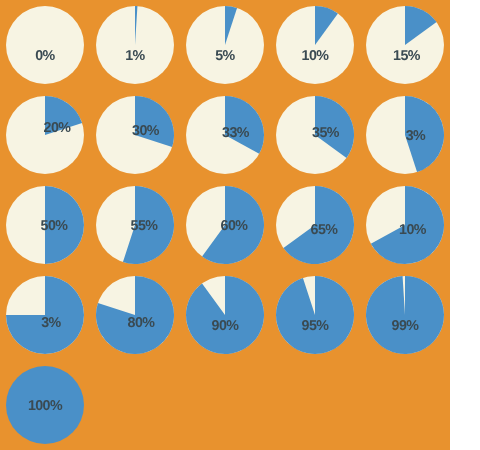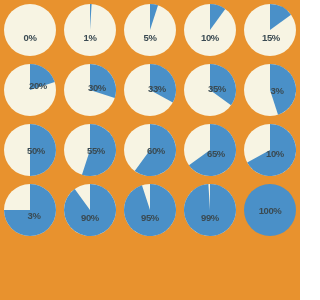--- a/index.html
+++ b/index.html
@@ -164,20 +164,27 @@
     <div class="pie-cell">
       <svg class="pie-svg" viewBox="0 0 52 52">
         <circle cx="26" cy="26" r="26" fill="#f7f4e3"></circle>
         <path d="M 26 26 L 26 0 A 26 26 0 1 1 0.000 26.000 Z" fill="#4a90c8"></path>
       </svg>
       <div class="pie-label" style="--lx: 4px; --ly: 5px;">3%</div>
     </div>
     <div class="pie-cell">
       <svg class="pie-svg" viewBox="0 0 52 52">
         <circle cx="26" cy="26" r="26" fill="#f7f4e3"></circle>
+        <path d="M 26 26 L 26 0 A 26 26 0 1 1 1.273 17.966 Z" fill="#4a90c8"></path>
+      </svg>
+      <div class="pie-label" style="--lx: 4px; --ly: 5px;">80%</div>
+    </div>
+    <div class="pie-cell">
+      <svg class="pie-svg" viewBox="0 0 52 52">
+        <circle cx="26" cy="26" r="26" fill="#f7f4e3"></circle>
         <path d="M 26 26 L 26 0 A 26 26 0 1 1 10.718 4.966 Z" fill="#4a90c8"></path>
       </svg>
       <div class="pie-label" style="--lx: 0px; --ly: 7px;">90%</div>
     </div>
     <div class="pie-cell">
       <svg class="pie-svg" viewBox="0 0 52 52">
         <circle cx="26" cy="26" r="26" fill="#f7f4e3"></circle>
         <path d="M 26 26 L 26 0 A 26 26 0 1 1 17.966 1.273 Z" fill="#4a90c8"></path>
       </svg>
       <div class="pie-label" style="--lx: 0px; --ly: 7px;">95%</div>

